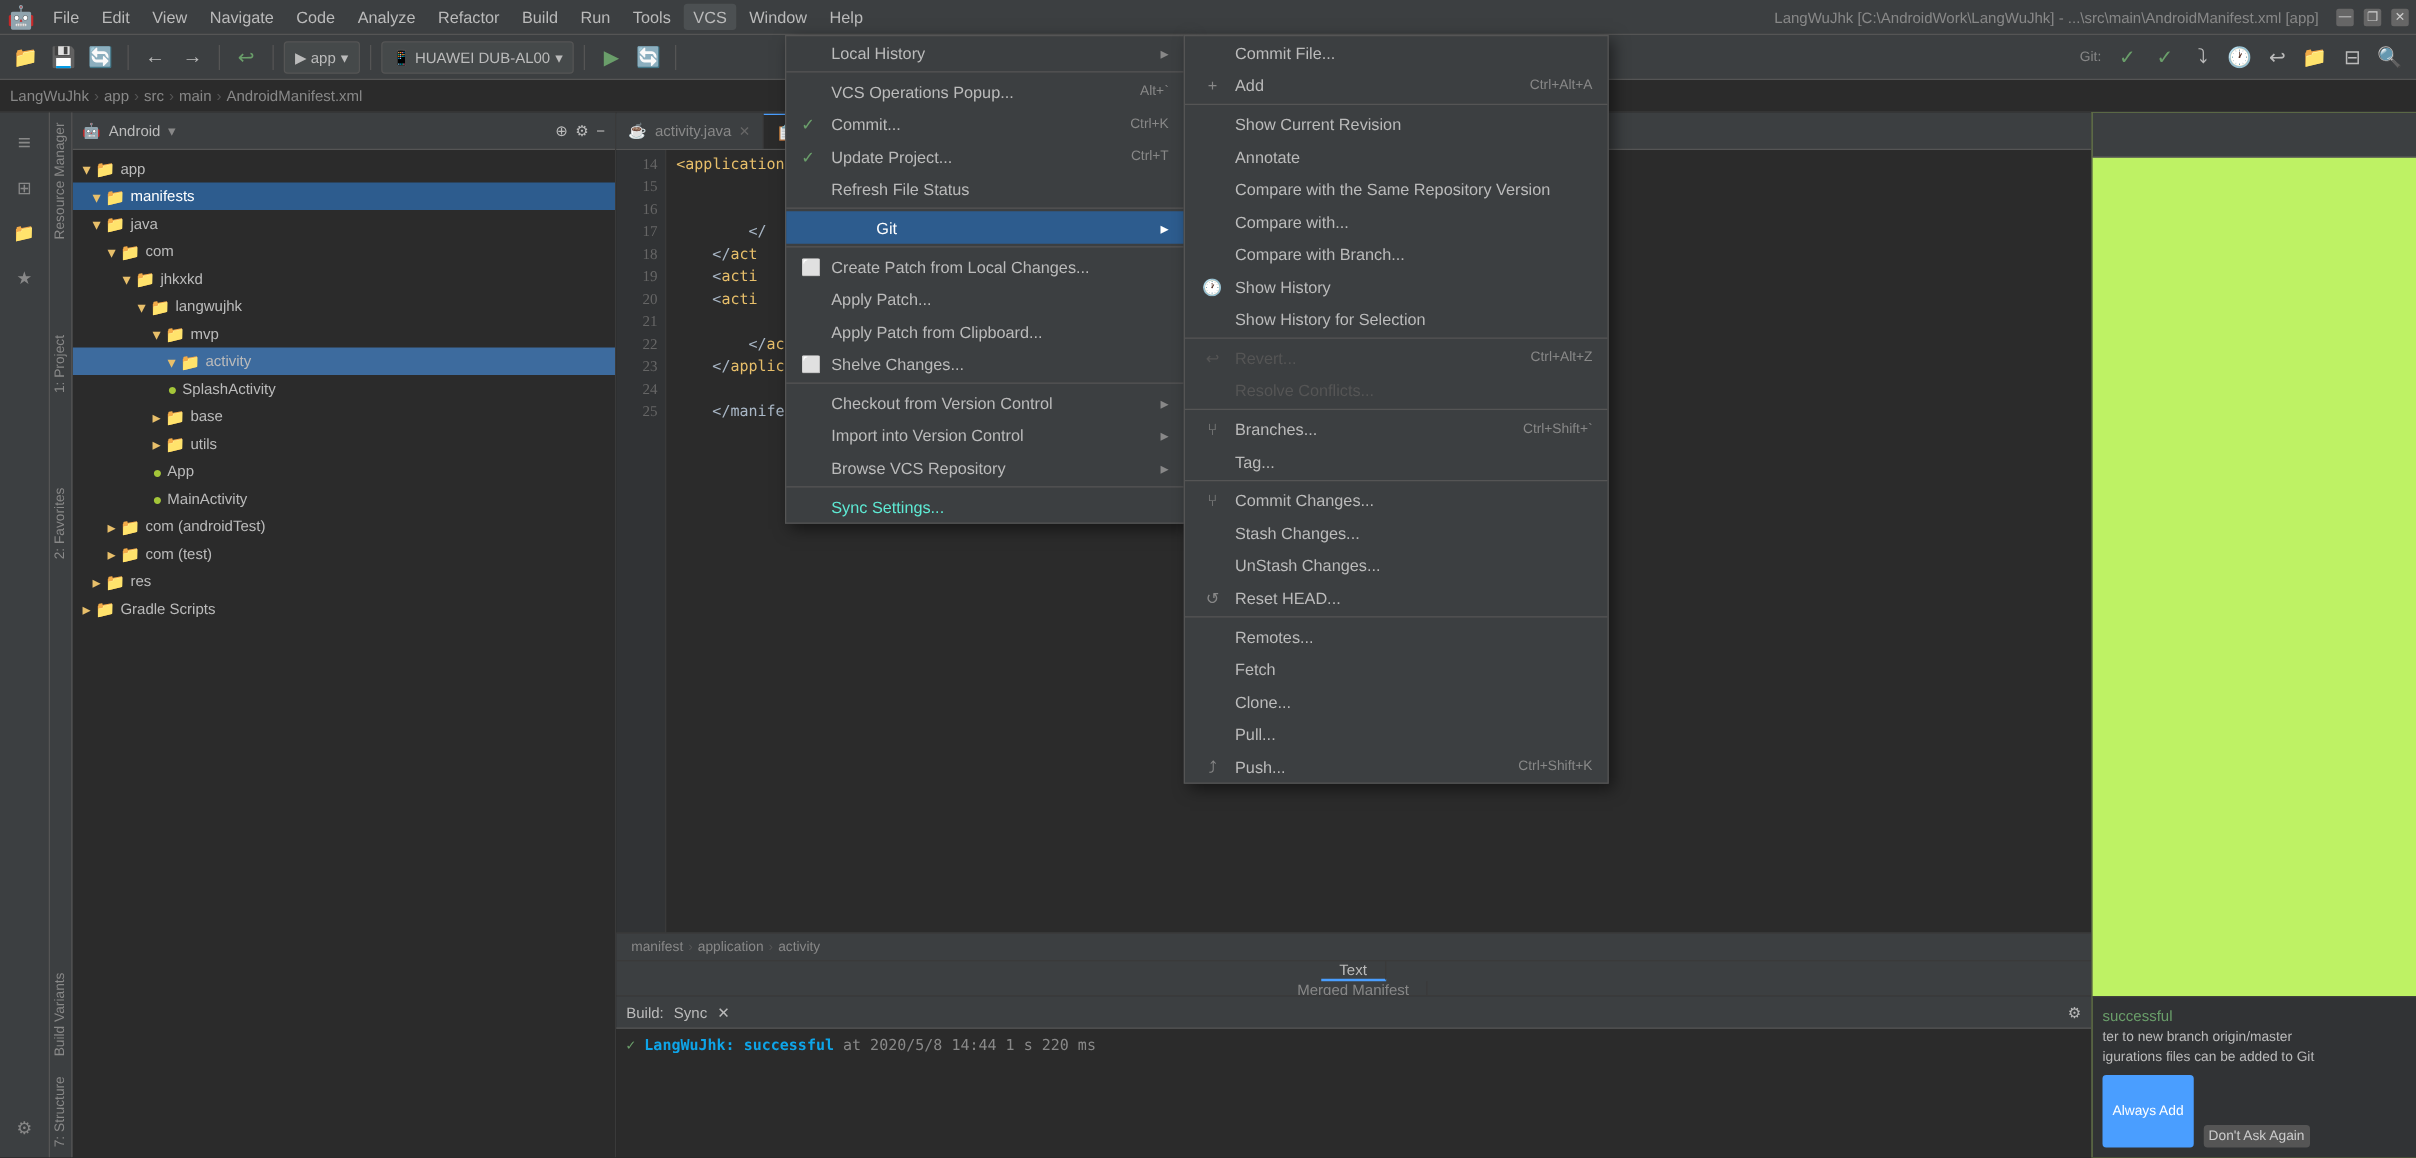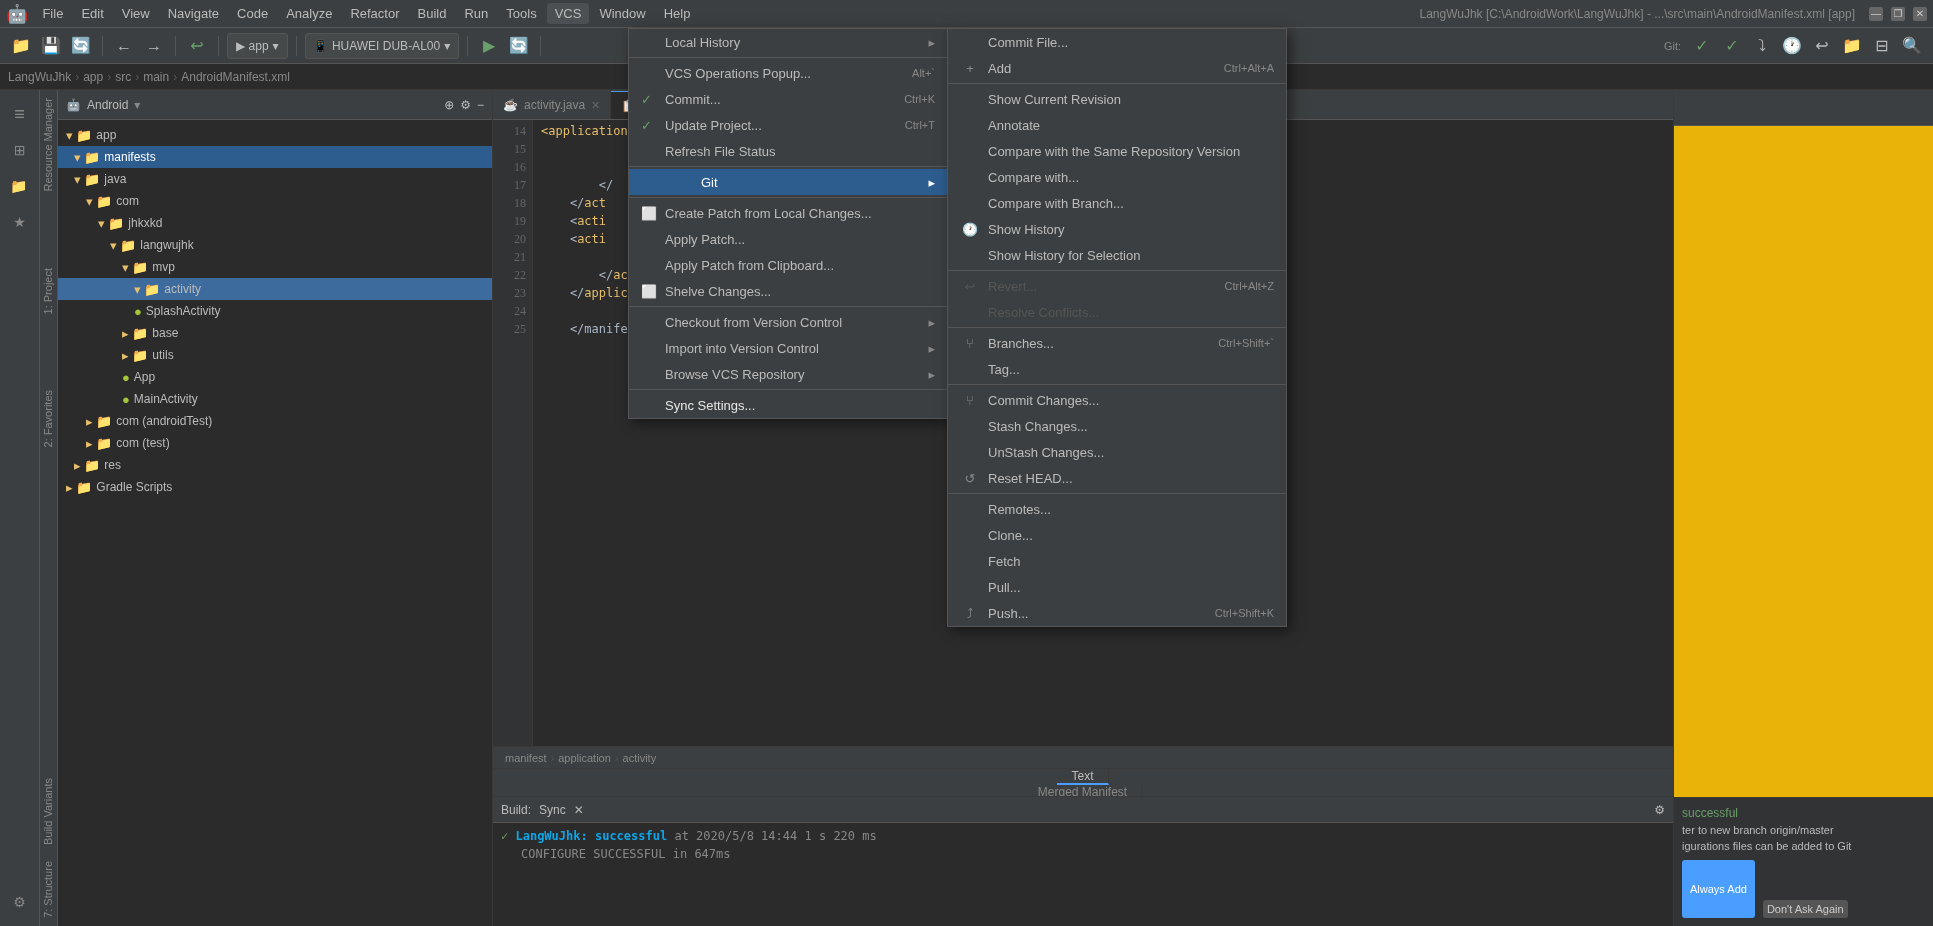--- a/index.html
+++ b/index.html
@@ -317,21 +317,21 @@
       color: #a9b7c6;
     }
     .build-line { height: 18px; }
     .success-icon { color: #6a9e6a; }
     .build-label { font-weight: bold; color: #0ea5e9; }
     .build-time { color: #888; }
 
     
     .right-panel {
       width: 260px;
-      background: #eab308;
+      background: #bef264;
       border-left: 1px solid #3a3a3a;
       display: flex;
       flex-direction: column;
     }
     .git-toolbar {
       height: 36px;
       background: #3c3f41;
       display: flex;
       align-items: center;
       padding: 0 8px;
@@ -372,21 +372,21 @@
       display: flex;
       align-items: center;
       padding: 0 12px;
       cursor: pointer;
       font-size: 13px;
       color: #bbbbbb;
       position: relative;
       gap: 8px;
     }
     .menu-item.active-item { background: #2d5c8e; color: #fff; gap: 44px; }
-    .menu-item.disabled { color: #e5e5e5; cursor: default; }
+    .menu-item.disabled { color: #5eead4; cursor: default; }
     .menu-shortcut {
       margin-left: auto;
       font-size: 11px;
       color: #888;
     }
     .menu-arrow {
       margin-left: auto;
       color: #888;
     }
     .menu-icon { width: 16px; text-align: center; color: #888; font-size: 13px; }
@@ -662,23 +662,20 @@
         <span>✕</span>
         <span style="margin-left:auto;">⚙</span>
       </div>
       <div class="build-content">
         <div class="build-line">
           <span class="success-icon">✓</span>
           <span class="build-label">LangWuJhk: successful</span>
           <span class="build-time"> <span>at 2020/5/8 14:44</span></span>
           <span class="build-time">  <span>1 s 220 ms</span></span>
         </div>
-        <div class="build-line">
-          <span style="color:#888; margin-left: 20px;">CONFIGURE SUCCESSFUL in 647ms</span>
-        </div>
       </div>
     </div>
   </div>
 
   <div class="right-panel">
     <div class="git-toolbar">
     </div>
     <div class="git-status-content">
     </div>
     <div class="git-footer">
@@ -848,25 +845,25 @@
       <span class="submenu-icon" style="color:#888;">↺</span>
       <span>Reset HEAD...</span>
     </div>
     <div class="submenu-divider"></div>
     <div class="submenu-item">
       <span class="submenu-icon"></span>
       <span>Remotes...</span>
     </div>
     <div class="submenu-item">
       <span class="submenu-icon"></span>
+      <span>Fetch</span>
+    </div>
+    <div class="submenu-item">
+      <span class="submenu-icon"></span>
       <span>Clone...</span>
-    </div>
-    <div class="submenu-item">
-      <span class="submenu-icon"></span>
-      <span>Fetch</span>
     </div>
     <div class="submenu-item">
       <span class="submenu-icon"></span>
       <span>Pull...</span>
     </div>
     <div class="submenu-item">
       <span class="submenu-icon" style="color:#888;">⤴</span>
       <span>Push...</span>
       <span class="submenu-shortcut">Ctrl+Shift+K</span>
     </div>

